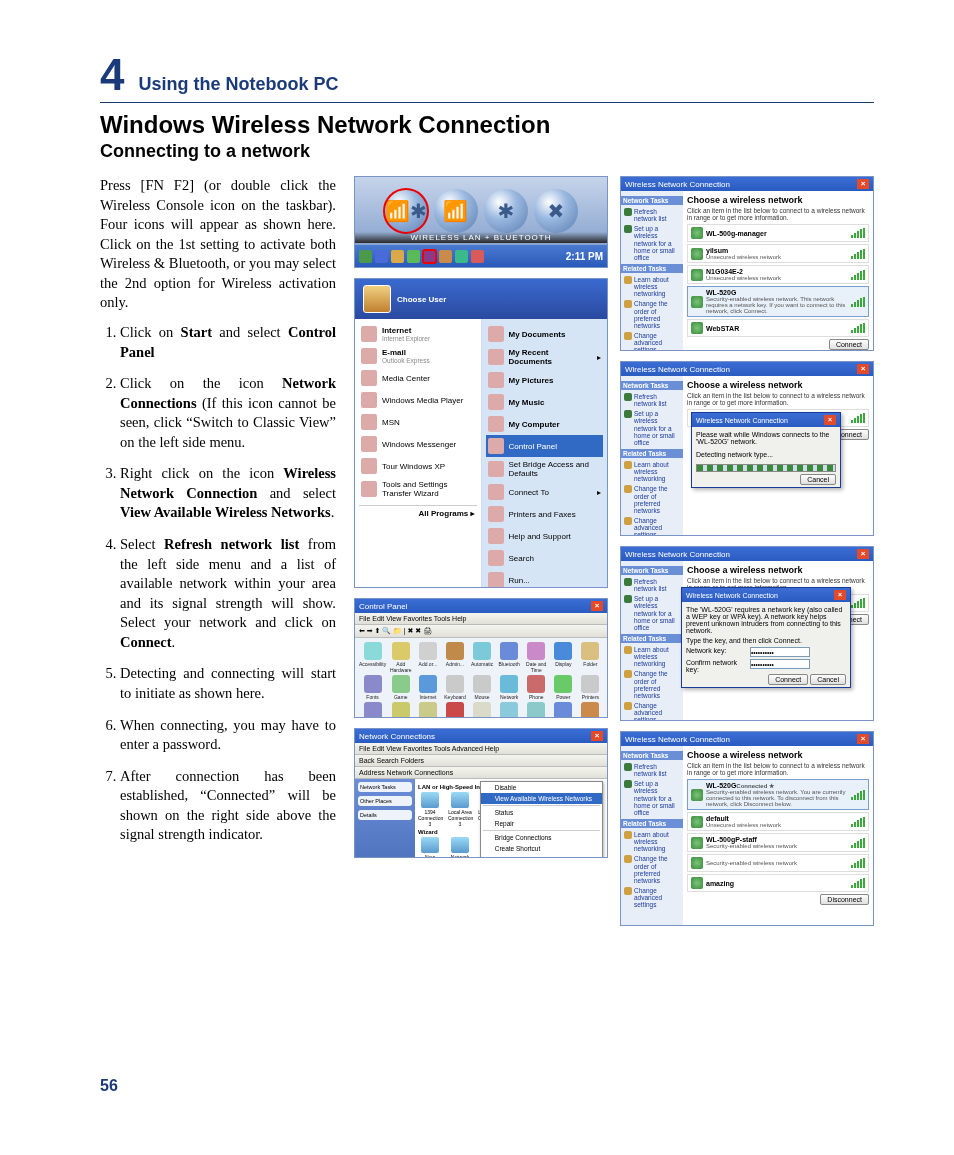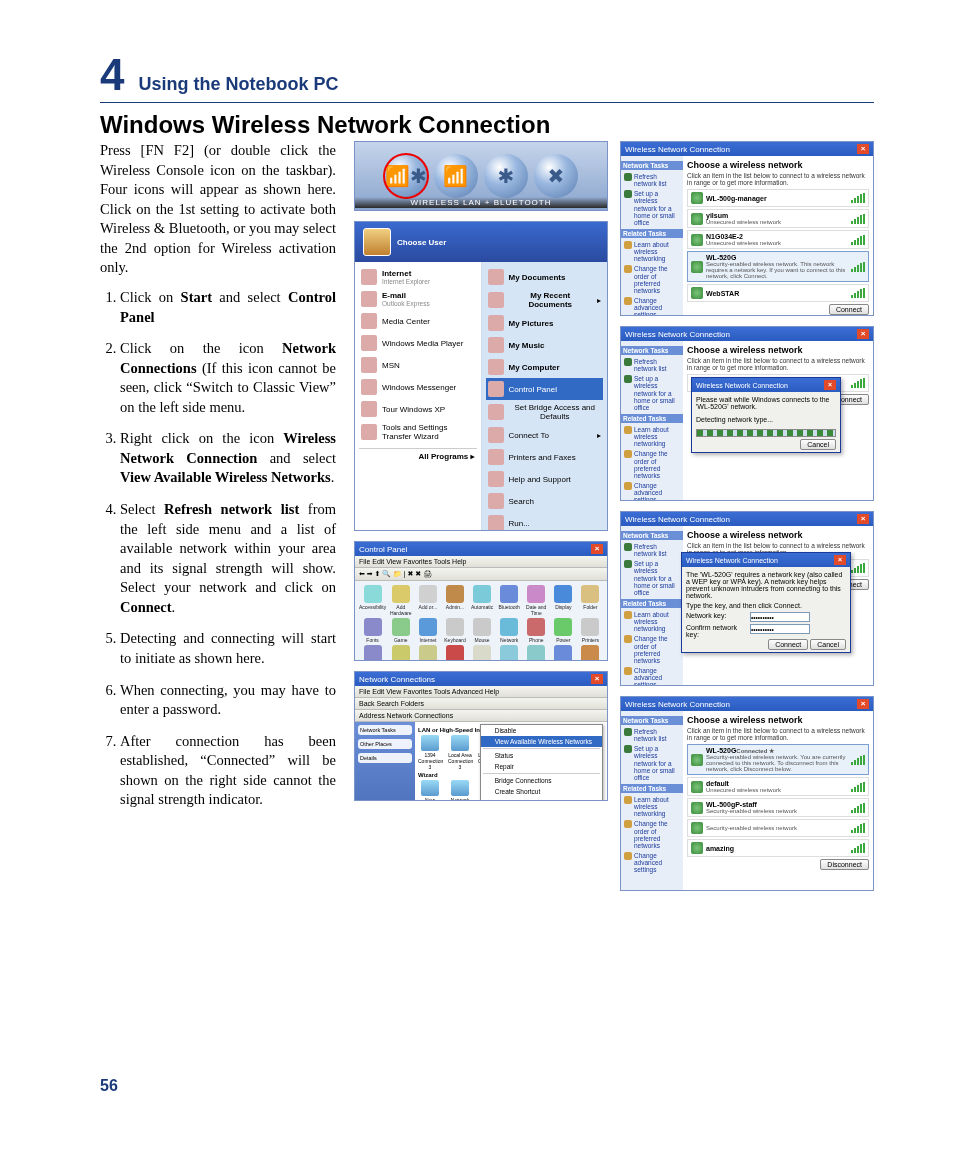--- a/index.html
+++ b/index.html
@@ -48,21 +48,21 @@
   
   .taskbar { height: 22px; background: linear-gradient(#4a7ad0,#2a5ab8); display: flex; align-items: center; padding: 0 4px; gap: 3px; }
   .taskbar .time { margin-left: auto; color: #fff; font: bold 10px Arial; }
   .tray-ico { width: 13px; height: 13px; border-radius: 2px; }
   
   .startmenu { height: 310px; display: flex; flex-direction: column; }
   .sm-hdr { background: linear-gradient(#3a6acf,#2a4a9f); color: #fff; padding: 6px 8px; font-weight: bold; display: flex; align-items: center; gap: 6px; }
   .sm-hdr .av { width: 28px; height: 28px; background: linear-gradient(#f0d080,#c08030); border-radius: 3px; border: 1px solid #fff; }
   .sm-body { flex: 1; display: flex; background: #fff; }
   .sm-left { flex: 1; padding: 4px; border-right: 1px solid #d0dcf0; }
-  .sm-right { flex: 1; background: #d6e5f5; padding: 4px; text-align: center; }
+  .sm-right { flex: 1; background: #d6e5f5; padding: 4px; }
   .sm-item { display: flex; align-items: center; gap: 5px; padding: 3px 2px; font-size: 8px; }
   .sm-item.hl { background: #316ac5; color: #fff; }
   .sm-item .ic { width: 16px; height: 16px; background: #daa; border-radius: 2px; flex-shrink: 0; }
   .sm-item .sub2 { font-size: 6.5px; color: #888; display: block; }
   .sm-item.bold .lbl2 { font-weight: bold; }
   
   .cp-shot { height: 120px; }
   .cp-tool { background: linear-gradient(#f5f5f0,#e0e0d8); padding: 2px 4px; font-size: 7px; border-bottom: 1px solid #bbb; }
   .cp-icons { padding: 4px; display: grid; grid-template-columns: repeat(9,1fr); gap: 2px 2px; }
   .cp-ic { text-align: center; font-size: 5px; color: #222; }
@@ -90,46 +90,58 @@
 </style>
 </head>
 <body>
 
 <div class="page">
   <div class="chapter-line">
     <span class="chapter-num">4</span>
     <span class="chapter-title">Using the Notebook PC</span>
   </div>
   <div class="h1">Windows Wireless Network Connection</div>
+  <div class="h2">Connecting to a network</div>
 
   <div class="cols">
     <div class="text-col">
       <p>Press [FN F2] (or double click the Wireless Console icon on the taskbar). Four icons will appear as shown here. Click on the 1st setting to activate both Wireless &amp; Bluetooth, or you may select the 2nd option for Wireless activation only.</p>
       <ol id="steps">
           <li>Click on <b>Start</b> and select <b>Control Panel</b></li>
           <li>Click on the icon <b>Network Connections</b> (If this icon cannot be seen, click “Switch to Classic View” on the left side menu.</li>
           <li>Right click on the icon <b>Wireless Network Connection</b> and select <b>View Available Wireless Networks</b>.</li>
           <li>Select <b>Refresh network list</b> from the left side menu and a list of available network within your area and its signal strength will show. Select your network and click on <b>Connect</b>.</li>
           <li>Detecting and connecting will start to initiate as shown here.</li>
           <li>When connecting, you may have to enter a password.</li>
-          <li>After connection has been established, “Connected” will be shown on the right side cannot the signal strength indicator.</li>
+          <li>After connection has been established, “Connected” will be shown on the right side above the signal strength indicator.</li>
         </ol>
     </div>
 
     <div class="img-col">
 
       <div class="stack">
 
         <div class="shot">
           <div class="wicons">
             <div class="orb redbox">📶✱</div>
             <div class="orb">📶</div>
             <div class="orb">✱</div>
             <div class="orb">✖</div>
             <div class="lbl">WIRELESS LAN + BLUETOOTH</div>
+          </div>
+          <div class="taskbar">
+            <div class="tray-ico" style="background:#4a9a4a"></div>
+            <div class="tray-ico" style="background:#4a6ada"></div>
+            <div class="tray-ico" style="background:#daaa4a"></div>
+            <div class="tray-ico" style="background:#5aba5a"></div>
+            <div class="tray-ico redbox" style="background:#8a3a8a"></div>
+            <div class="tray-ico" style="background:#ca8a4a"></div>
+            <div class="tray-ico" style="background:#3aba8a"></div>
+            <div class="tray-ico" style="background:#da5a5a"></div>
+            <span class="time">2:11 PM</span>
           </div>
         </div>
 
         <div class="shot startmenu">
           <div class="sm-hdr">
             <div class="av"></div>
             <span>Choose User</span>
           </div>
           <div class="sm-body">
             <div class="sm-left" id="sm-left">

